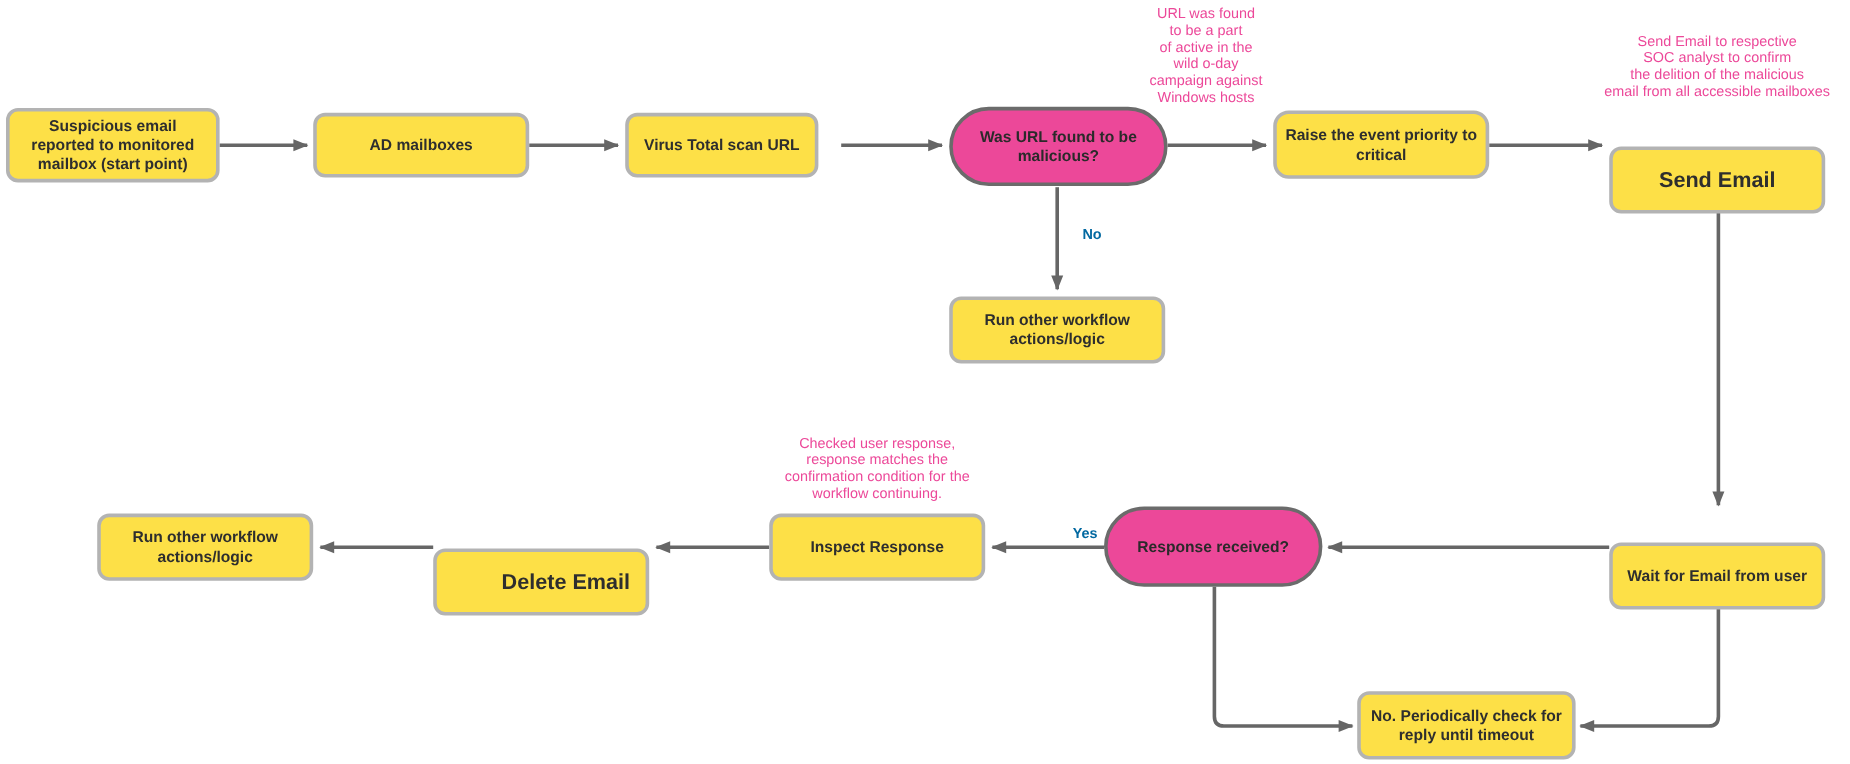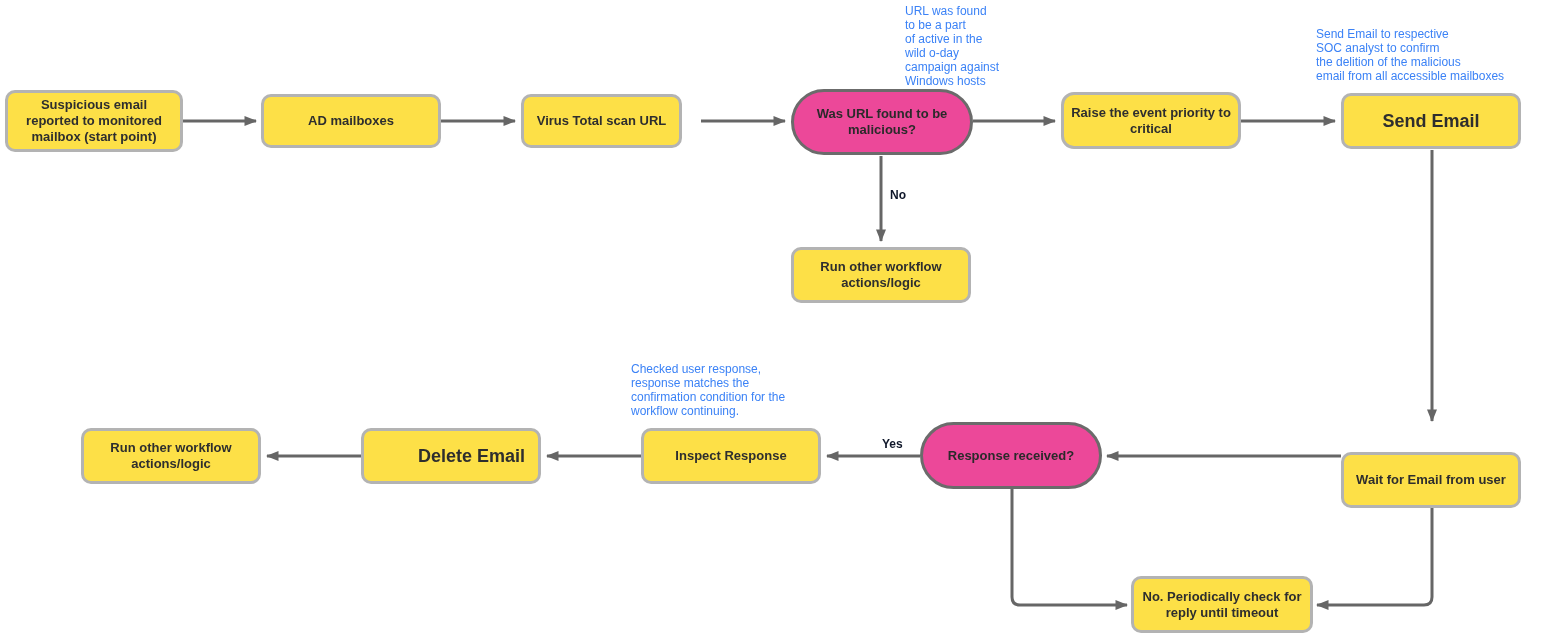--- a/index.html
+++ b/index.html
@@ -12,28 +12,28 @@
     text-align:center;box-sizing:border-box;white-space:pre;line-height:16px;
   }
   .process{
     background:#fde047;border:3px solid #b3b3b3;border-radius:10px;
     font-size:13px;font-weight:700;color:#2e2e2e;
   }
   .decision{
     background:#ec4899;border:3px solid #6b6b6b;border-radius:40px;
     font-size:13px;font-weight:700;color:#2a2a2a;
   }
-  .big{font-size:18px;line-height:20px;}
+  .big{font-size:18px;line-height:20px;margin-top:29px;}
   .annotation{
-    position:absolute;text-align:left;font-size:12px;font-weight:400;
-    color:#3b82f6;white-space:pre;line-height:14px;
+    position:absolute;text-align:center;font-size:12px;font-weight:400;
+    color:#ec4899;white-space:pre;line-height:14px;
   }
   .edge-label{
-    position:absolute;font-size:12px;font-weight:700;color:#0f172a;
-    background:#ffffff;padding:0 2px;
+    position:absolute;font-size:12px;font-weight:700;color:#0369a1;
+    background:#ffffff;padding:0 2px;margin-left:12px;
   }
   svg.arrows{position:absolute;left:0;top:0;}
   .edge{fill:none;stroke:#666666;stroke-width:3;}
 </style>
 </head>
 <body>
 
 <div class="canvas">
 
   <svg class="arrows" width="1542" height="637">

